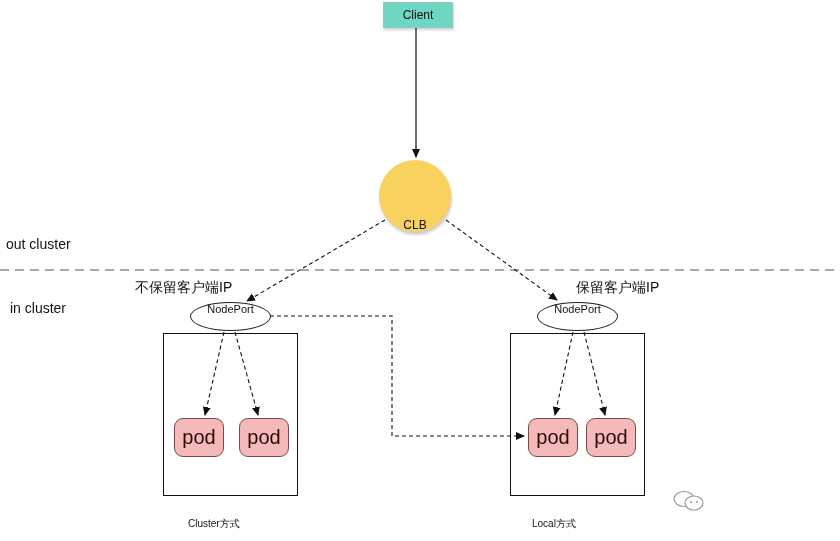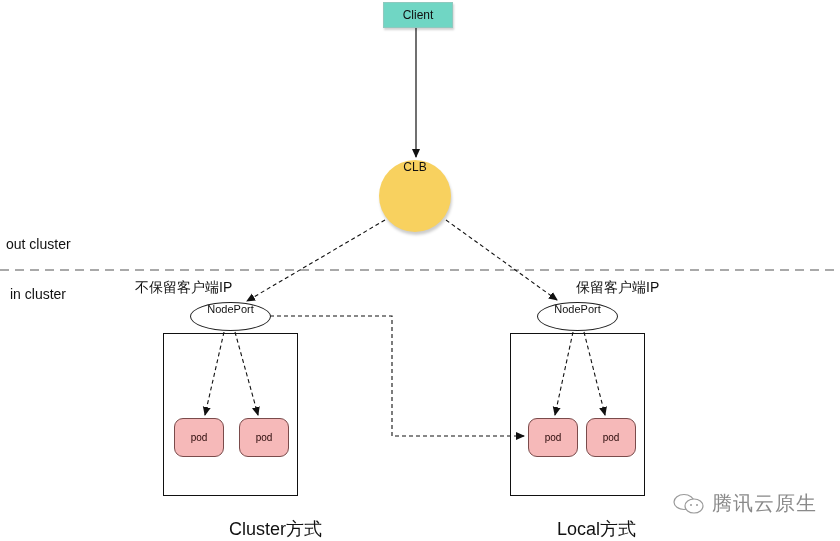--- a/index.html
+++ b/index.html
@@ -5,29 +5,29 @@
   html, body { margin:0; padding:0; background:#ffffff; }
   body { width:840px; height:541px; position:relative; overflow:hidden;
          font-family:"Liberation Sans", sans-serif; color:#111; }
   svg#edges { position:absolute; left:0; top:0; }
   .client { position:absolute; left:383px; top:2px; width:68px; height:24px;
             background:#70d6c4; border:1px solid #8fc9bf; border-radius:0;
             box-shadow:1px 2px 2px rgba(0,0,0,0.18);
             display:flex; align-items:center; justify-content:center; font-size:12px; }
   .clb { position:absolute; left:379px; top:160px; width:72px; height:72px; border-radius:50%;
          background:#f8d15f; box-shadow:1px 3px 3px rgba(0,0,0,0.2);
-         display:flex; align-items:flex-start; justify-content:center; font-size:12px; }
+         display:flex; align-items:flex-end; justify-content:center; font-size:12px; }
   .zone { position:absolute; font-size:14px;text-align:right; }
   .caption { position:absolute; font-size:14px; }
   .nodeport { position:absolute; width:79px; height:27px; border:1px solid #222; border-radius:50%;
               background:#fff; display:flex; justify-content:center; font-size:11px; }
   .box { position:absolute; border:1.3px solid #111; background:transparent; }
   .pod { position:absolute; width:48px; height:37px; background:#f6b9b9; border:1.3px solid #7a4b4b;
-         border-radius:9px; display:flex; align-items:center; justify-content:center; font-size:10px; color:#2a0a0a; }
-  .footer { position:absolute; font-size:18px;margin-left:41px; }
+         border-radius:9px; display:flex; align-items:center; justify-content:center; font-size:20px; color:#2a0a0a; }
+  .footer { position:absolute; font-size:10px; }
   .watermark { position:absolute; left:672px; top:490px; display:flex; align-items:center;
                color:#8a8a8a; font-size:20px; letter-spacing:1px; }
   .wm-icon { width:34px; height:22px; margin-right:6px; }
 </style>
 </head>
 <body>
 
 <svg id="edges" width="840" height="541">
   <defs>
     <marker id="arr" markerWidth="10" markerHeight="10" refX="8" refY="5" orient="auto" markerUnits="userSpaceOnUse">
@@ -46,21 +46,21 @@
 </svg>
 
 <div class="client">
     <span>Client</span>
   </div>
 <div class="clb">
     <span>CLB</span>
   </div>
 
 <div class="zone" style="left:6px;top:236px;">out cluster</div>
-<div class="zone" style="left:10px;top:286px;">in cluster</div>
+<div class="zone" style="left:10px;top:300px;">in cluster</div>
 
 <div class="caption" style="left:127px;top:279px;margin-left:8px;">不保留客户端IP</div>
 <div class="caption" style="left:576px;top:279px;">保留客户端IP</div>
 
 <div class="box" style="left:163px;top:333px;width:133px;height:161px;"></div>
 <div class="box" style="left:510px;top:333px;width:133px;height:161px;"></div>
 
 <div class="nodeport" style="left:190px;top:302px;">
     <span>NodePort</span>
   </div>
@@ -75,23 +75,22 @@
     <span>pod</span>
   </div>
 <div class="pod" style="left:528px;top:418px;">
     <span>pod</span>
   </div>
 <div class="pod" style="left:586px;top:418px;">
     <span>pod</span>
   </div>
 
 <div class="footer" style="left:188px;top:517px;">Cluster方式</div>
-<div class="footer" style="left:516px;top:517px;">Local方式</div>
+<div class="footer" style="left:532px;top:517px;">Local方式</div>
 
 <div class="watermark">
   <svg class="wm-icon" viewBox="0 0 34 22">
     <ellipse cx="12" cy="9" rx="10" ry="7.5" fill="none" stroke="#9a9a9a" stroke-width="1.2"></ellipse>
     <ellipse cx="22" cy="13" rx="9" ry="7" fill="#fff" stroke="#9a9a9a" stroke-width="1.2"></ellipse>
     <circle cx="19" cy="12" r="1" fill="#9a9a9a"></circle>
     <circle cx="25" cy="12" r="1" fill="#9a9a9a"></circle>
   </svg>
-  <span>腾讯云原生</span>
 </div>
 
 </body></html>

